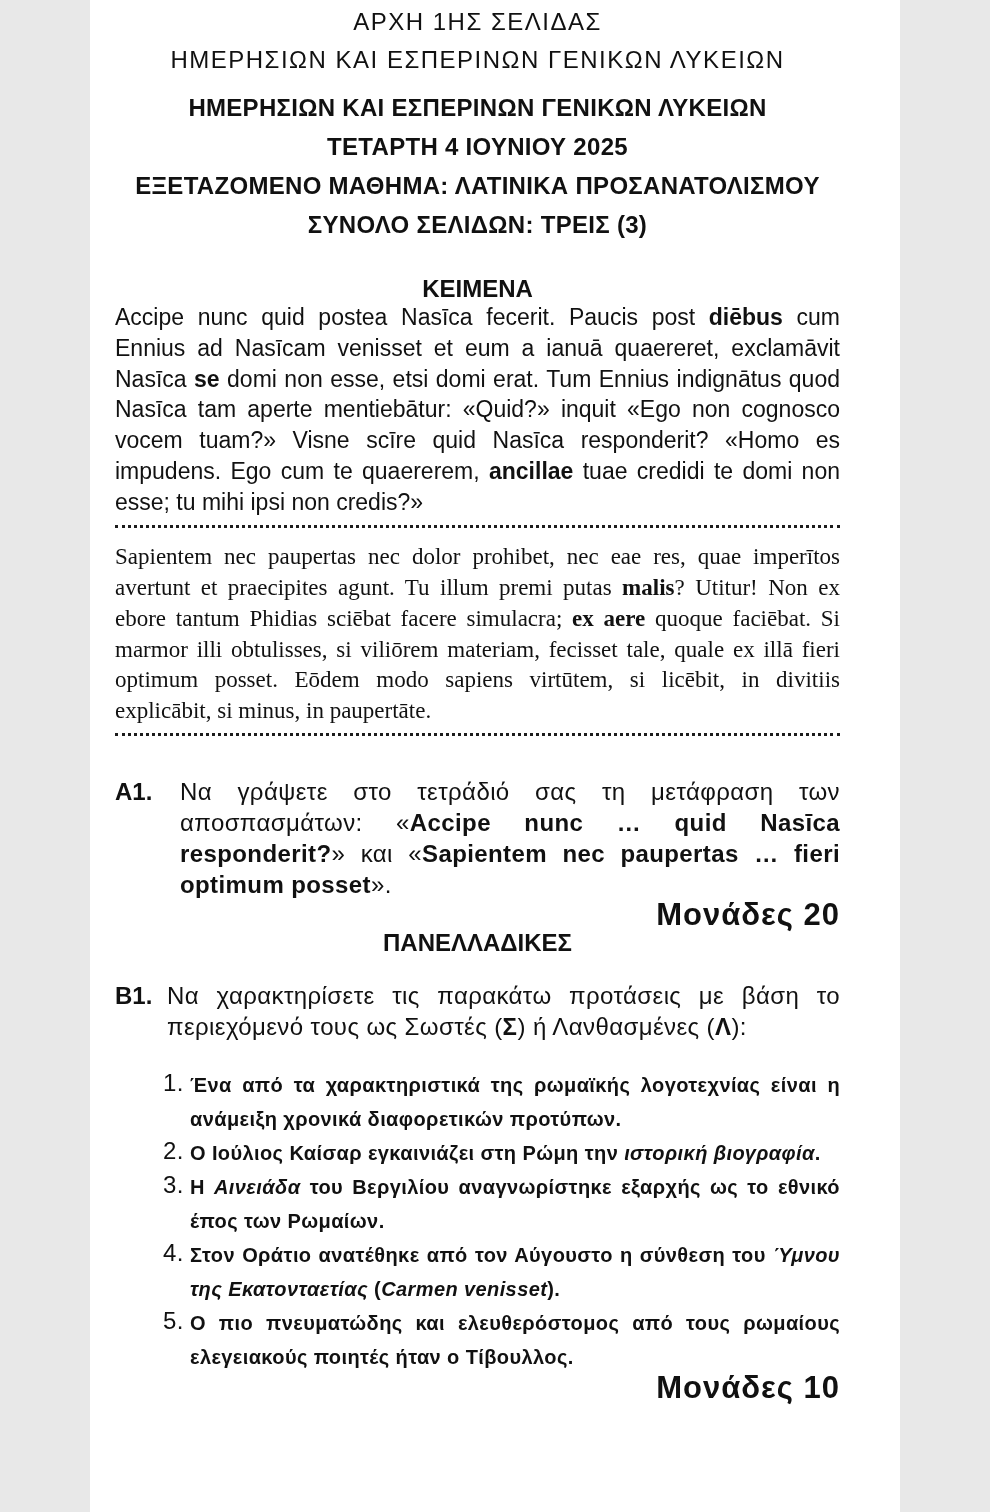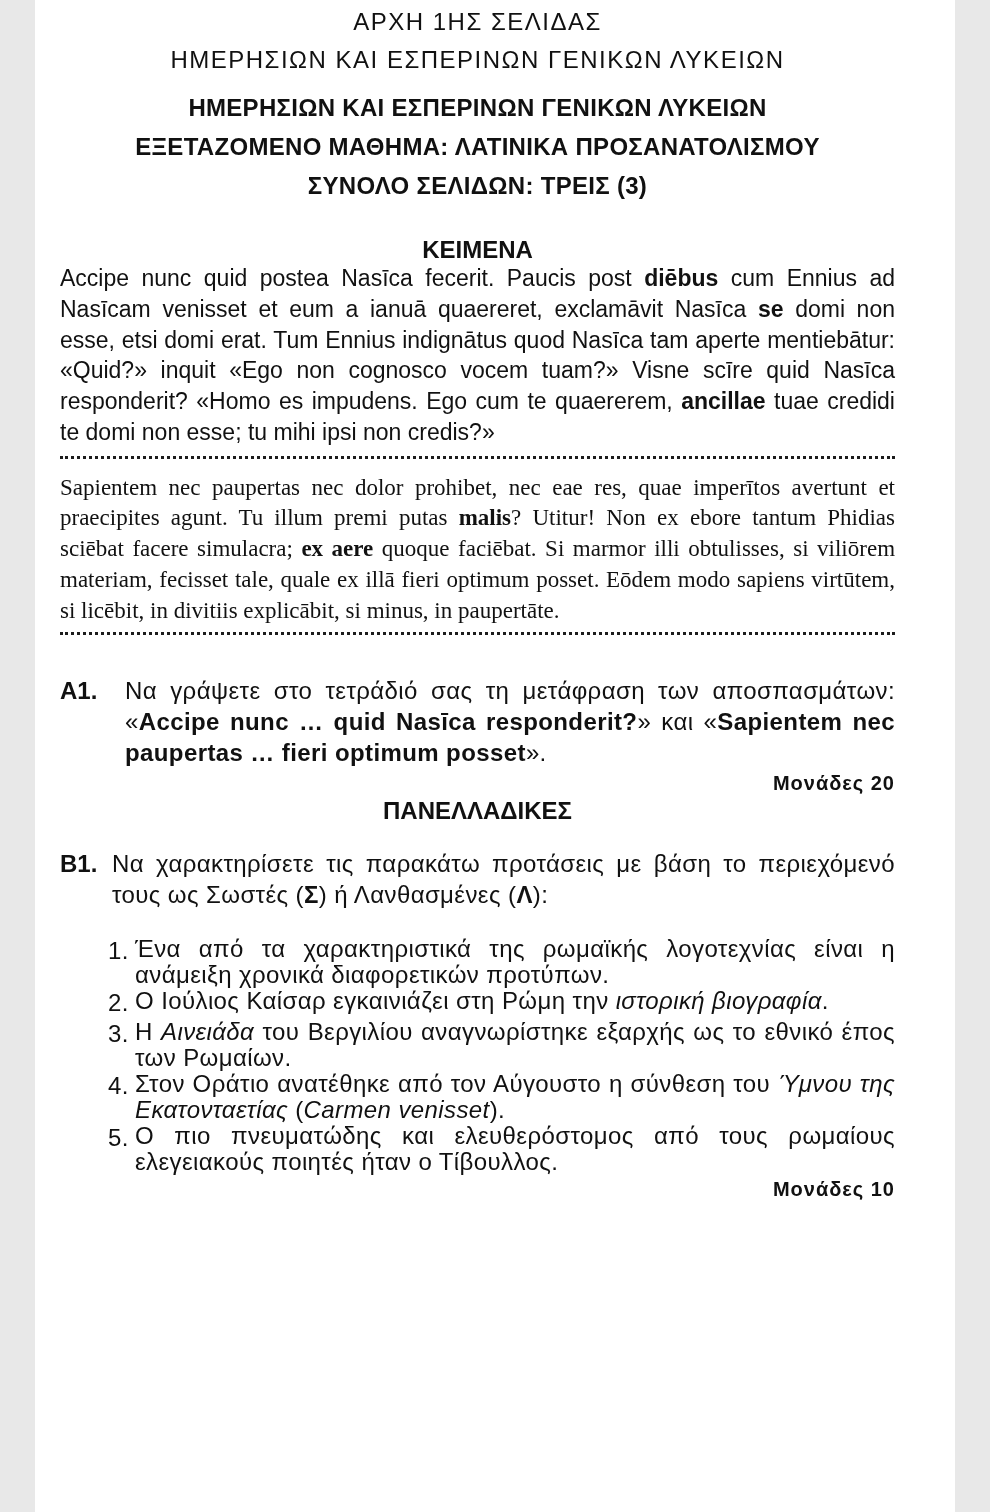--- a/index.html
+++ b/index.html
@@ -1,18 +1,18 @@
 <!DOCTYPE html>
 <html><head>
 <meta charset="utf-8">
 <style>
   html, body { margin: 0; padding: 0; background: #e8e8e8; }
   .page {
     position: relative;
-    width: 920px;
+    width: 810px;
     height: 1512px;
     margin: 0 auto;
     background: #ffffff;
     color: #111111;
     font-family: "Liberation Sans", "DejaVu Sans", sans-serif;
     overflow: hidden;
   }
   .content {
     padding: 9px 60px 0 25px; 
   }
@@ -73,42 +73,43 @@
     flex: 1 1 auto;
     font-size: 24px;
     line-height: 31px;
     letter-spacing: 0.4px;
     text-align: justify;
   }
   
   .points {
     text-align: right;
     font-weight: bold;
-    font-size: 20px;
+    font-size: 31px;
     line-height: 26px;
     letter-spacing: 1px;
   }
   .points.p20 { margin-top: 2px; }
   .points.p10 { margin-top: 1px; }
   .paratiriseis { margin-top: 2px; }
   
   .statement-list { margin: 26px 0 0 48px; }
   .list-item { display: flex; align-items: flex-start; }
   .li-num {
     flex: 0 0 27px;
     font-size: 24px;
     line-height: 30.4px;
     letter-spacing: 0.4px;
   }
   .li-text {
     flex: 1 1 auto;
-    font-size: 24px;
-    line-height: 26px;
+    font-size: 20px;
+    line-height: 34px;
     letter-spacing: 0.4px;
     text-align: justify;
+    font-weight: bold;
   }
   
   .page-footer {
     position: absolute;
     top: 1475px;
     left: 0;
     right: 0;
     text-align: center;
     font-size: 24px;
     line-height: 26px;
@@ -122,20 +123,21 @@
 <body>
 
 <div class="page">
   <div class="content">
 
     <div class="run-head">ΑΡΧΗ 1ΗΣ ΣΕΛΙΔΑΣ</div>
     <div class="run-head second">ΗΜΕΡΗΣΙΩΝ ΚΑΙ ΕΣΠΕΡΙΝΩΝ ΓΕΝΙΚΩΝ ΛΥΚΕΙΩΝ</div>
 
     <div class="title-block">
       <div class="title-line">ΗΜΕΡΗΣΙΩΝ ΚΑΙ ΕΣΠΕΡΙΝΩΝ ΓΕΝΙΚΩΝ ΛΥΚΕΙΩΝ</div>
+      <div class="title-line">ΤΕΤΑΡΤΗ 4 ΙΟΥΝΙΟΥ 2025</div>
       <div class="title-line">ΕΞΕΤΑΖΟΜΕΝΟ ΜΑΘΗΜΑ: ΛΑΤΙΝΙΚΑ ΠΡΟΣΑΝΑΤΟΛΙΣΜΟΥ</div>
       <div class="title-line">ΣΥΝΟΛΟ ΣΕΛΙΔΩΝ: ΤΡΕΙΣ (3)</div>
     </div>
 
     <div class="center-heading keimena-heading">ΚΕΙΜΕΝΑ</div>
 
     <div class="passage"><span>Accipe nunc quid postea Nasīca fecerit. Paucis post </span><span style="font-weight: bold;">diēbus</span><span> cum Ennius ad Nasīcam venisset et eum a ianuā quaereret, exclamāvit Nasīca </span><span style="font-weight: bold;">se</span><span> domi non esse, etsi domi erat. Tum Ennius indignātus quod Nasīca tam aperte mentiebātur: «Quid?» inquit «Ego non cognosco vocem tuam?» Visne scīre quid Nasīca responderit? «Homo es impudens. Ego cum te quaererem, </span><span style="font-weight: bold;">ancillae</span><span> tuae credidi te domi non esse; tu mihi ipsi non credis?»</span></div>
 
     <div class="dotted-sep first"></div>
 

